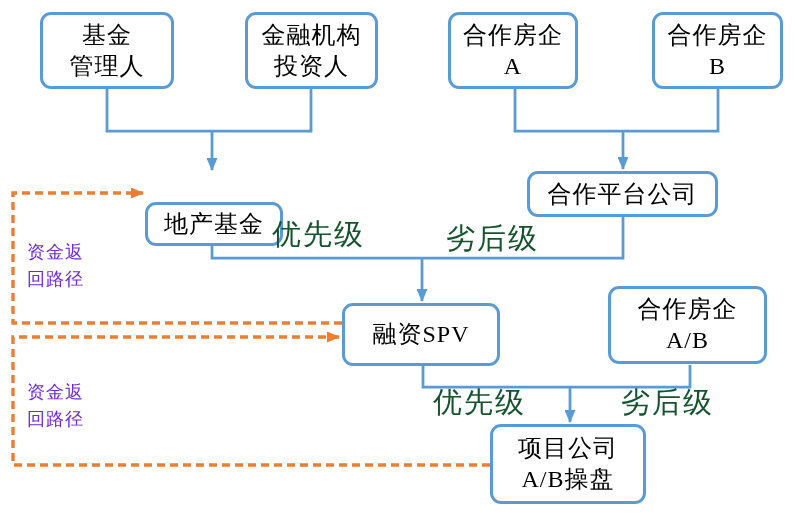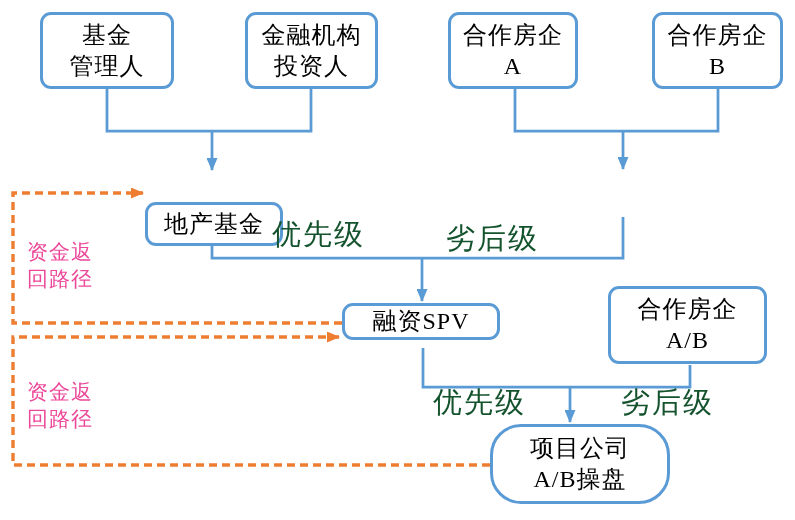--- a/index.html
+++ b/index.html
@@ -41,24 +41,24 @@
   .flow-label {
     position: absolute;
     font-size: 29px;
     line-height: 24px;
     letter-spacing: 2px;
     color: #14532d;
     white-space: nowrap;
   }
   .return-label {
     position: absolute;
-    font-size: 21px;
+    font-size: 18px;
     line-height: 27px;
     letter-spacing: 1px;
-    color: #ec4899;
+    color: #6d28d9;
     white-space: pre-line;
   }
 </style>
 </head>
 <body>
 
 <div class="canvas">
 
   <svg class="connector-layer" width="795" height="520" viewBox="0 0 795 520" xmlns="http://www.w3.org/2000/svg">
     <defs>
@@ -102,27 +102,28 @@
 投资人</div>
 
   <div class="node" style="left:448px; top:12px;  width:130px; height:77px;">合作房企
 A</div>
 
   <div class="node" style="left:652px; top:12px;  width:131px; height:77px;">合作房企
 B</div>
 
   <div class="node" style="left:145px; top:172px; width:138px; height:44px;margin-top:30px;">地产基金</div>
 
+  <div class="node" style="left:527px; top:171px; width:191px; height:46px;">合作平台公司</div>
 
-  <div class="node" style="left:342px; top:303px; width:158px; height:37px;">融资SPV</div>
+  <div class="node" style="left:342px; top:303px; width:158px; height:63px;">融资SPV</div>
 
   <div class="node" style="left:608px; top:286px; width:159px; height:78px;">合作房企
 A/B</div>
 
-  <div class="node" style="left:490px; top:424px; width:180px; height:80px;border-radius:31px;">项目公司
+  <div class="node" style="left:490px; top:424px; width:156px; height:80px;">项目公司
 A/B操盘</div>
 
   <div class="flow-label" style="left:272px; top:222px;">优先级</div>
 
   <div class="flow-label" style="left:446px; top:226px;">劣后级</div>
 
   <div class="flow-label" style="left:433px; top:390px;">优先级</div>
 
   <div class="flow-label" style="left:621px; top:390px;">劣后级</div>
 

